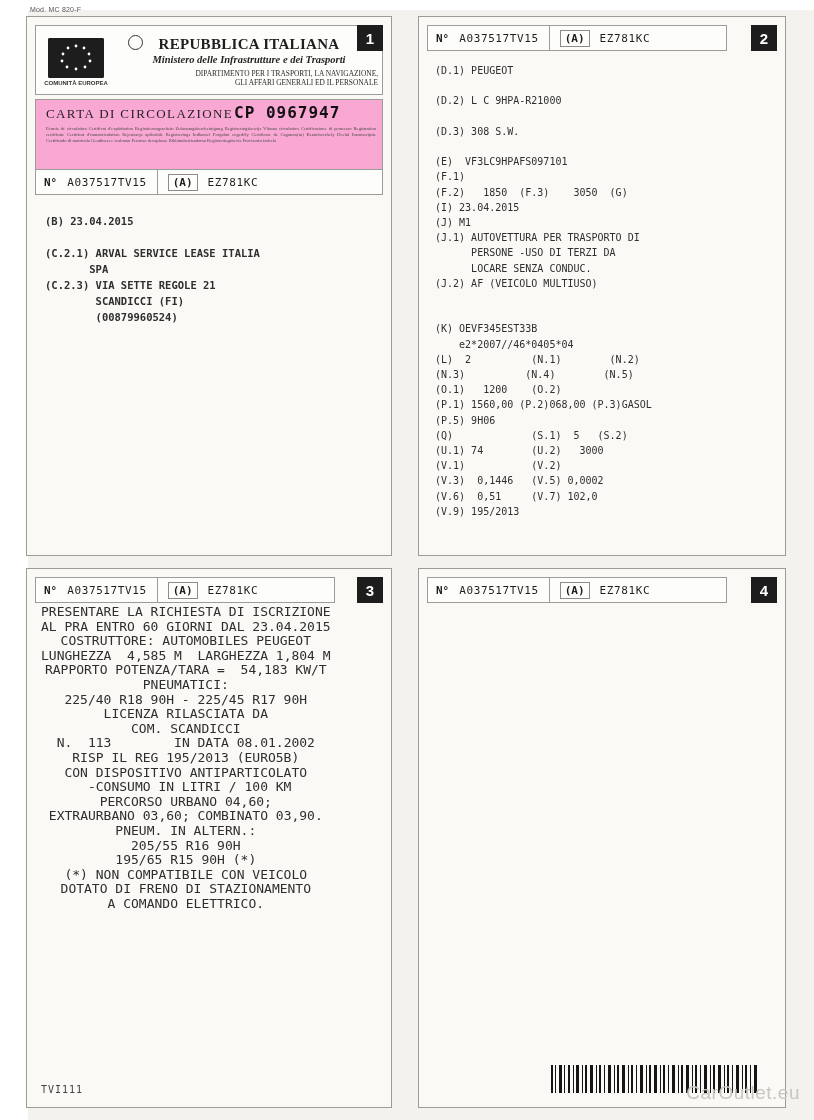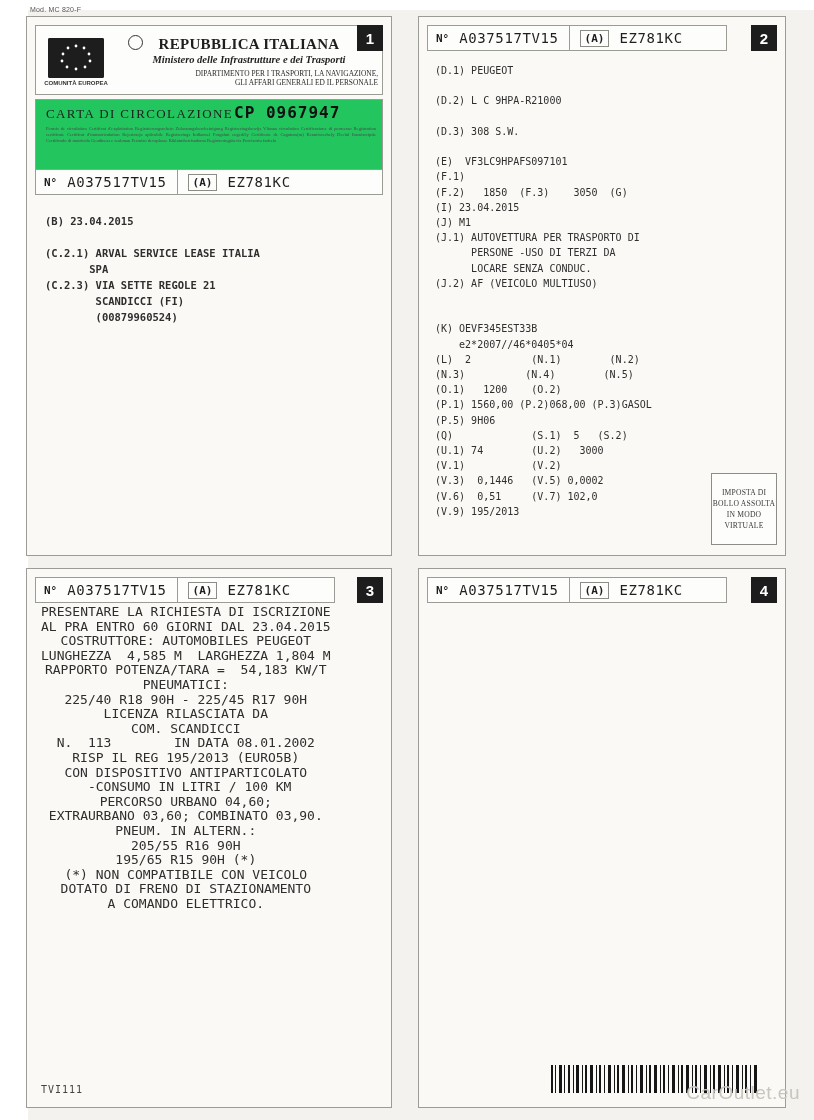--- a/index.html
+++ b/index.html
@@ -80,21 +80,21 @@
     text-align:right;
     font-family:"Liberation Serif", serif;
     font-size:7.4px;color:#2a2a2a;line-height:9px;
   }
   .emblem{
     position:absolute;left:92px;top:9px;width:13px;height:13px;
     border:1px solid #333;border-radius:50%;
   }
   .carta-box{
     position:absolute;left:8px;top:82px;width:348px;height:76px;
-    border:1px solid #9c9c96;box-sizing:border-box;background:#22c55e;
+    border:1px solid #9c9c96;box-sizing:border-box;background:#f9a8d4;
   }
   .carta-title{
     position:absolute;left:10px;top:6px;
     font-family:"Liberation Serif", serif;
     font-size:13px;letter-spacing:1.4px;color:#1f1f1f;
   }
   .carta-code{
     position:absolute;left:198px;top:3px;
     font-family:"DejaVu Sans Mono", monospace;
     font-size:16px;font-weight:bold;letter-spacing:1px;color:#111;text-align:center;
@@ -115,21 +115,21 @@
     background:#fdfdfb;
     display:flex;align-items:center;
   }
   .idbar .lbl{
     font-family:"DejaVu Sans Mono", monospace;
     font-size:11px;font-weight:bold;color:#1f1f1f;
     padding-left:8px;
   }
   .idbar .val{
     font-family:"DejaVu Sans Mono", monospace;
-    font-size:14px;color:#1f1f1f;letter-spacing:.6px;
+    font-size:11px;color:#1f1f1f;letter-spacing:.6px;
     padding-left:10px;
   }
   .idbar .sep{
     width:1px;align-self:stretch;background:#9c9c96;margin:0 10px;
   }
   .idbar .lbl2{
     font-family:"DejaVu Sans Mono", monospace;
     font-size:11px;font-weight:bold;color:#1f1f1f;
     border:1px solid #8d8d88;padding:1px 4px;
   }
@@ -267,21 +267,20 @@
 (O.1)   1200    (O.2)
 (P.1) 1560,00 (P.2)068,00 (P.3)GASOL
 (P.5) 9H06
 (Q)             (S.1)  5   (S.2)
 (U.1) 74        (U.2)   3000
 (V.1)           (V.2)
 (V.3)  0,1446   (V.5) 0,0002
 (V.6)  0,51     (V.7) 102,0
 (V.9) 195/2013</div>
 
-  <div class="stamp">IMPOSTA DI BOLLO ASSOLTA IN MODO VIRTUALE</div>
 
   <div class="pagenum" style="right:8px;top:8px;">2</div>
 </div>
 
 <div class="panel panel-3">
 
   <div class="idbar" style="left:8px;top:8px;width:300px;">
     <span class="lbl">N°</span>
     <span class="val">A037517TV15</span>
     <span class="sep"></span>

